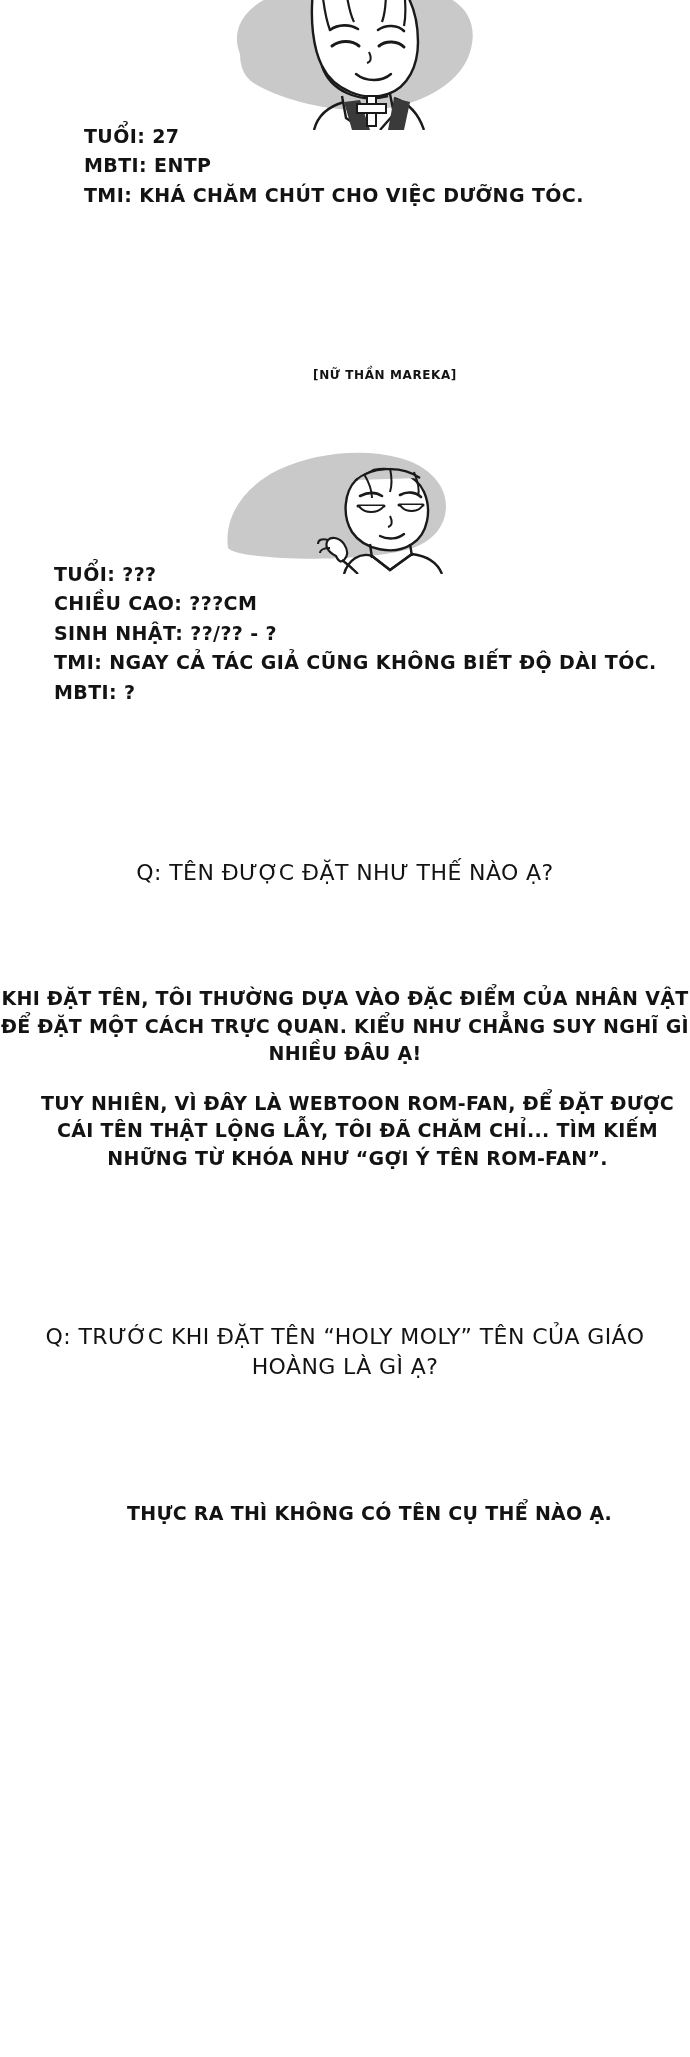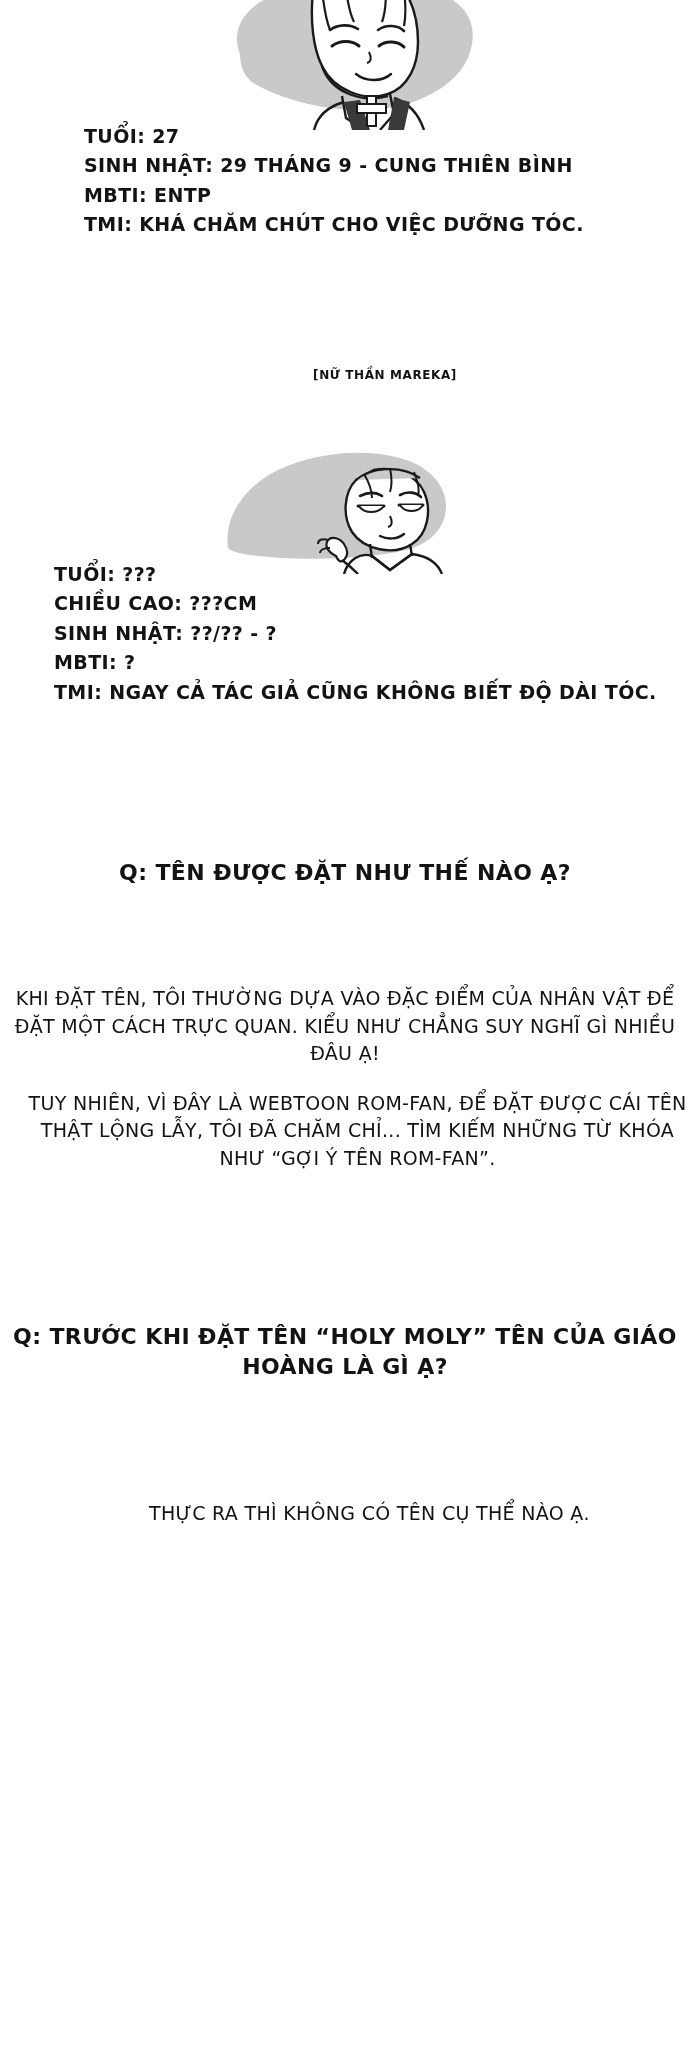--- a/index.html
+++ b/index.html
@@ -54,34 +54,34 @@
     color: #131313;
     text-transform: uppercase;
     padding-left: 40px;
   }
 
   .qa-question {
     position: absolute;
     width: 690px;
     text-align: center;
     font-family: "DejaVu Sans", sans-serif;
-    font-weight: 700;
+    font-weight: 400;
     font-size: 22px;
     line-height: 1.35;
     letter-spacing: 0.4px;
     color: #131313;
     text-transform: uppercase;
   }
 
   .qa-answer {
     position: absolute;
     width: 690px;
     text-align: center;
     font-family: "DejaVu Sans", sans-serif;
-    font-weight: 400;
+    font-weight: 700;
     font-size: 19px;
     line-height: 1.45;
     letter-spacing: 0.3px;
     color: #131313;
     text-transform: uppercase;
   }
   .qa-answer p {
     margin: 0 0 22px 0;
   }
   .qa-answer p:last-child { margin-bottom: 0; padding-left: 25px; }
@@ -128,21 +128,20 @@
 
       <g>
         <rect x="149" y="106" width="9" height="30" fill="#ffffff" stroke="#1a1a1a" stroke-width="2"></rect>
         <rect x="139" y="114" width="29" height="9" fill="#ffffff" stroke="#1a1a1a" stroke-width="2"></rect>
       </g>
     </svg>
   </div>
 
   <div class="stat-block" style="left:84px; top:122px;">
     <div class="stat-line">TUỔI: 27</div>
-    <div class="stat-line">SINH NHẬT: 29 THÁNG 9 - CUNG THIÊN BÌNH</div>
     <div class="stat-line">MBTI: ENTP</div>
     <div class="stat-line">TMI: KHÁ CHĂM CHÚT CHO VIỆC DƯỠNG TÓC.</div>
   </div>
 
   <div class="section-title" style="left:0; top:368px;">[NỮ THẦN MAREKA]</div>
 
   <div class="char-art" style="left:224px; top:444px; width:260px; height:130px;">
     <svg class="art-svg" width="260" height="130" viewBox="0 0 260 130" xmlns="http://www.w3.org/2000/svg">
 
       <path d="M4 104 C0 74 18 44 54 26 C92 8 140 4 176 14 C206 22 222 42 222 62 C222 84 206 100 182 106 C150 114 96 116 58 114 C30 112 10 110 4 104 Z" fill="#c9c9c9"></path>
@@ -177,22 +176,22 @@
       <path d="M106 104 C100 104 96 106 96 109" fill="none" stroke="#1a1a1a" stroke-width="2"></path>
 
       <path d="M118 116 C126 122 132 128 134 130" fill="none" stroke="#1a1a1a" stroke-width="2.4"></path>
     </svg>
   </div>
 
   <div class="stat-block" style="left:54px; top:560px;">
     <div class="stat-line">TUỔI: ???</div>
     <div class="stat-line">CHIỀU CAO: ???CM</div>
     <div class="stat-line">SINH NHẬT: ??/?? - ?</div>
+    <div class="stat-line">TMI: NGAY CẢ TÁC GIẢ CŨNG KHÔNG BIẾT ĐỘ DÀI TÓC.</div>
     <div class="stat-line">MBTI: ?</div>
-    <div class="stat-line">TMI: NGAY CẢ TÁC GIẢ CŨNG KHÔNG BIẾT ĐỘ DÀI TÓC.</div>
   </div>
 
   <div class="qa-question" style="left:0; top:858px;">Q: TÊN ĐƯỢC ĐẶT NHƯ THẾ NÀO Ạ?</div>
 
   <div class="qa-answer" style="left:0; top:985px;">
     <p>KHI ĐẶT TÊN, TÔI THƯỜNG DỰA VÀO ĐẶC ĐIỂM CỦA NHÂN VẬT ĐỂ ĐẶT MỘT CÁCH TRỰC QUAN. KIỂU NHƯ CHẲNG SUY NGHĨ GÌ NHIỀU ĐÂU Ạ!</p>
     <p>TUY NHIÊN, VÌ ĐÂY LÀ WEBTOON ROM-FAN, ĐỂ ĐẶT ĐƯỢC CÁI TÊN THẬT LỘNG LẪY, TÔI ĐÃ CHĂM CHỈ... TÌM KIẾM NHỮNG TỪ KHÓA NHƯ “GỢI Ý TÊN ROM-FAN”.</p>
   </div>
 
   <div class="qa-question" style="left:0; top:1322px;">Q: TRƯỚC KHI ĐẶT TÊN “HOLY MOLY” TÊN CỦA GIÁO HOÀNG LÀ GÌ Ạ?</div>

